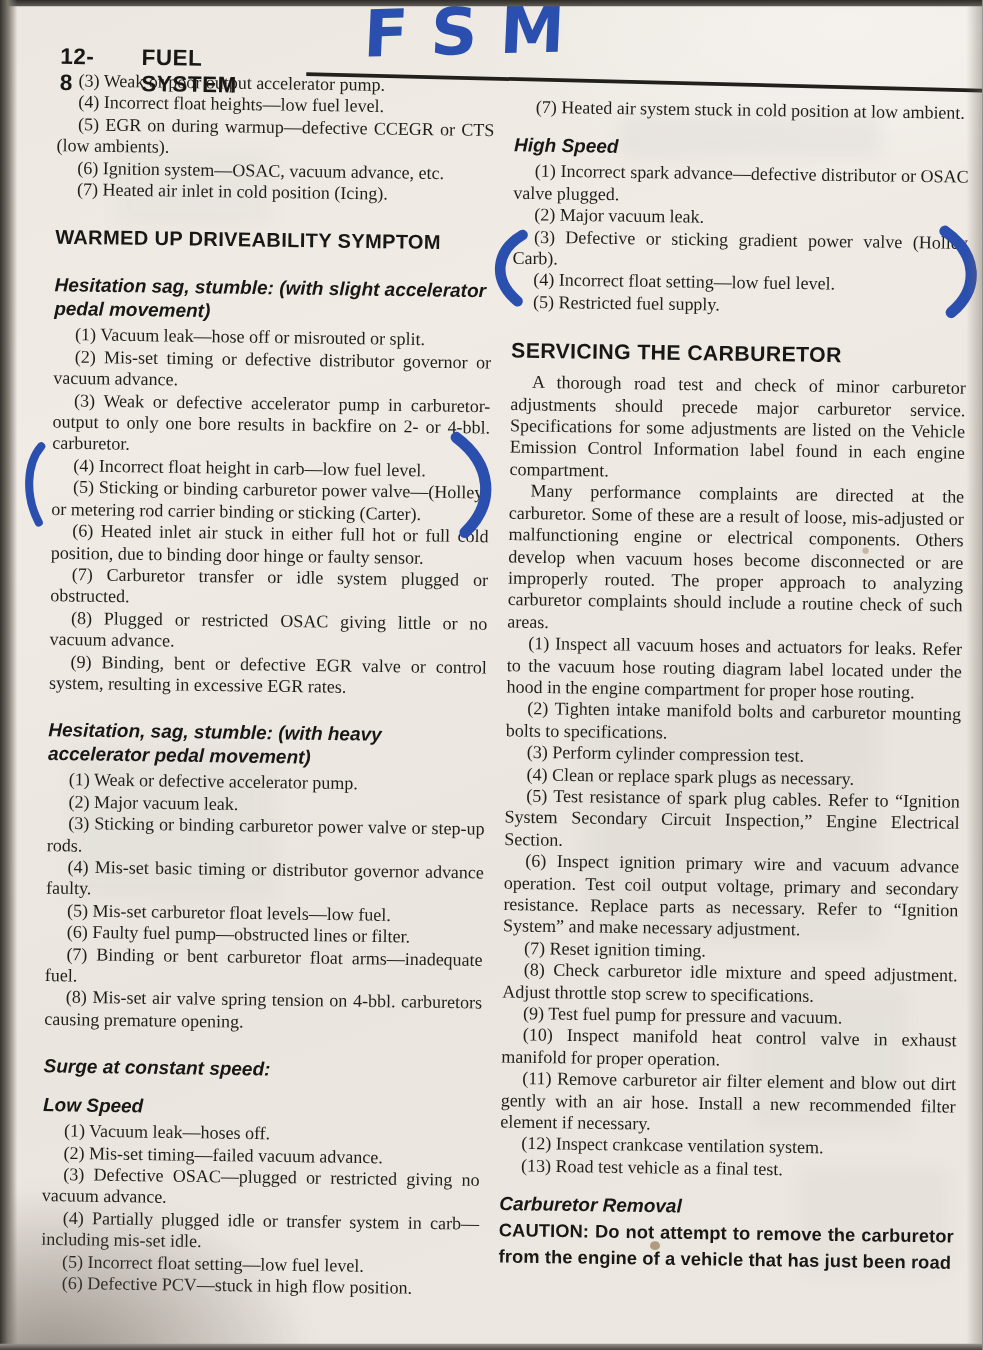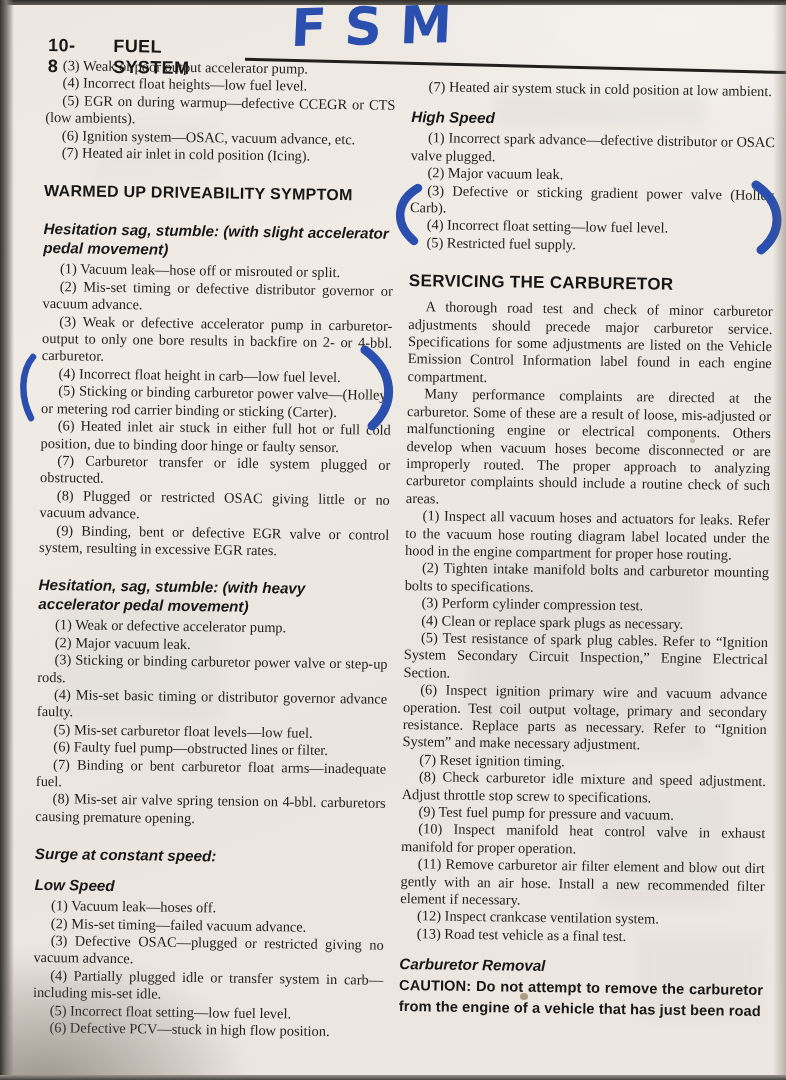--- a/index.html
+++ b/index.html
@@ -57,21 +57,21 @@
   <div class="bleed" style="left:495px;top:92px;width:210px;height:34px;opacity:.07"></div>
   <div class="bleed" style="left:468px;top:552px;width:235px;height:200px;opacity:.06"></div>
   <div class="bleed" style="left:55px;top:595px;width:165px;height:125px;opacity:.05"></div>
   <div class="bleed" style="left:600px;top:790px;width:125px;height:115px;opacity:.05"></div>
   <div class="bleed" style="left:92px;top:120px;width:125px;height:62px;opacity:.04"></div>
   <div class="bleed" style="left:640px;top:935px;width:120px;height:85px;opacity:.04"></div>
 
   <div class="content">
 
     <div class="pagehead">
-      <span class="pnum">10-8</span>
+      <span class="pnum">12-8</span>
       <span class="ptitle">FUEL SYSTEM</span>
       <span class="rule"></span>
     </div>
 
     <div class="columns">
 
       <div class="col col-left">
         <div>
             <p class="item">(3) Weak or poor output accelerator pump.</p>
             <p class="item">(4) Incorrect float heights—low fuel level.</p>

